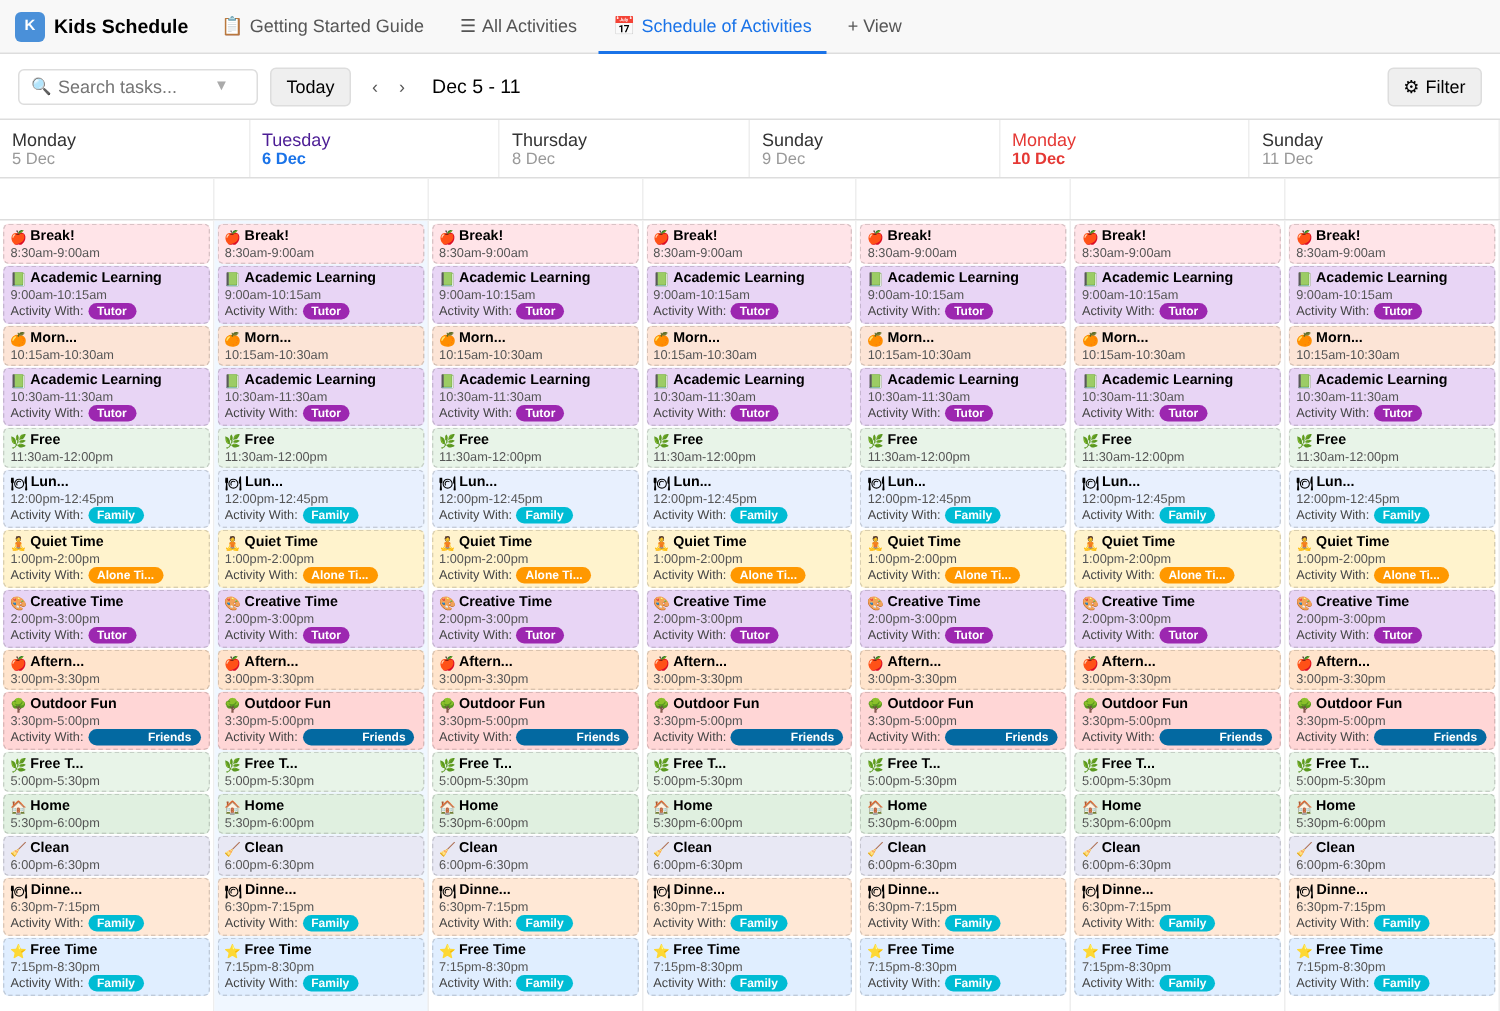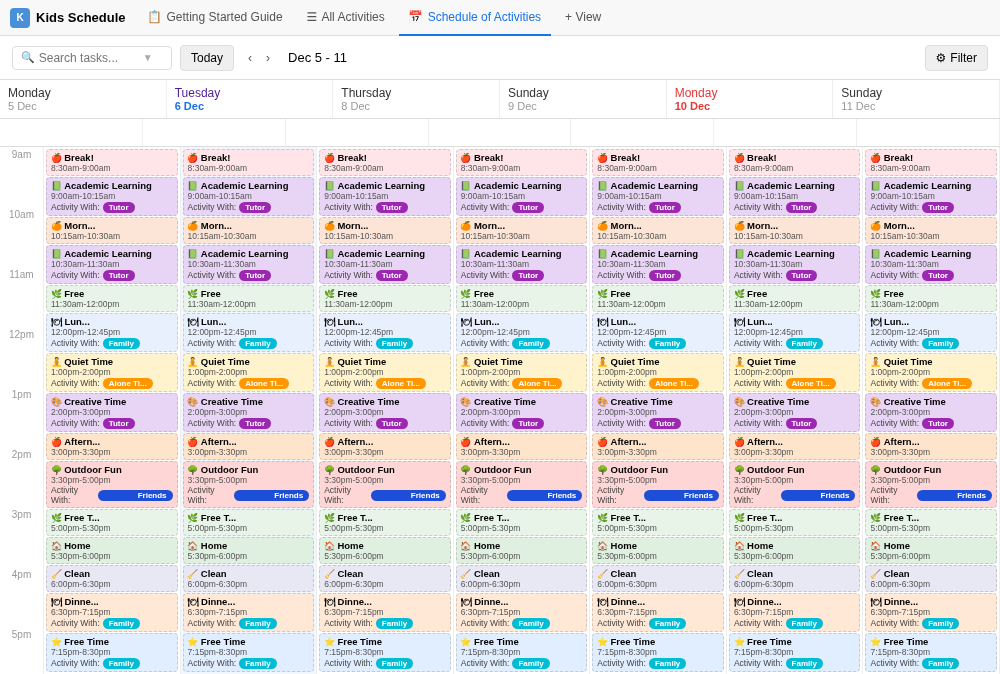--- a/index.html
+++ b/index.html
@@ -70,21 +70,21 @@
     .block-dinner { background: #ffe8d6; }
     .block-freetime { background: #e0eeff; }
 
     .block-title { font-weight: 600; font-size: 9.5px; display: flex; align-items: center; gap: 2px; }
     .block-time { font-size: 8.5px; color: #555; }
     .block-activity { font-size: 8.5px; color: #444; display: flex; align-items: center; gap: 3px; }
     .tag { display: inline-block; padding: 1px 6px; border-radius: 10px; font-size: 8px; font-weight: 700; color: white; margin-top: 1px; }
     .tag-tutor { background: #9c27b0; }
     .tag-family { background: #00bcd4; }
     .tag-alone { background: #ff9800; }
-    .tag-friends { background: #1d4ed8; padding-left: 40px; }
+    .tag-friends { background: #0369a1; padding-left: 40px; }
 
     .block-emoji { font-size: 9px; }
 
     .day-content { padding: 1px 0; }
 
     .sat-col .day-name.today { color: #e53935; }
     .sat-col .day-date.today { color: #e53935; }
   </style>
 </head>
 <body>
@@ -169,32 +169,20 @@
         <div class="allday-cell"></div>
         <div class="allday-cell"></div>
         <div class="allday-cell"></div>
         <div class="allday-cell"></div>
         <div class="allday-cell"></div>
         <div class="allday-cell"></div>
       </div>
 
       <div style="display:flex; flex:1; overflow-y:auto;">
 
-        <div style="width:44px; flex-shrink:0;">
-          <div class="time-label">9am</div>
-          <div class="time-label">10am</div>
-          <div class="time-label">11am</div>
-          <div class="time-label">12pm</div>
-          <div class="time-label">1pm</div>
-          <div class="time-label">2pm</div>
-          <div class="time-label">3pm</div>
-          <div class="time-label">4pm</div>
-          <div class="time-label">5pm</div>
-
-        </div>
 
         <div style="flex:1; display:flex;">
 
           <div class="day-col">
             <div class="day-content">
 
               <div class="activity-block block-break">
                 <div class="block-title"><span class="block-emoji">🍎</span>Break!</div>
                 <div class="block-time">8:30am-9:00am</div>
               </div>

